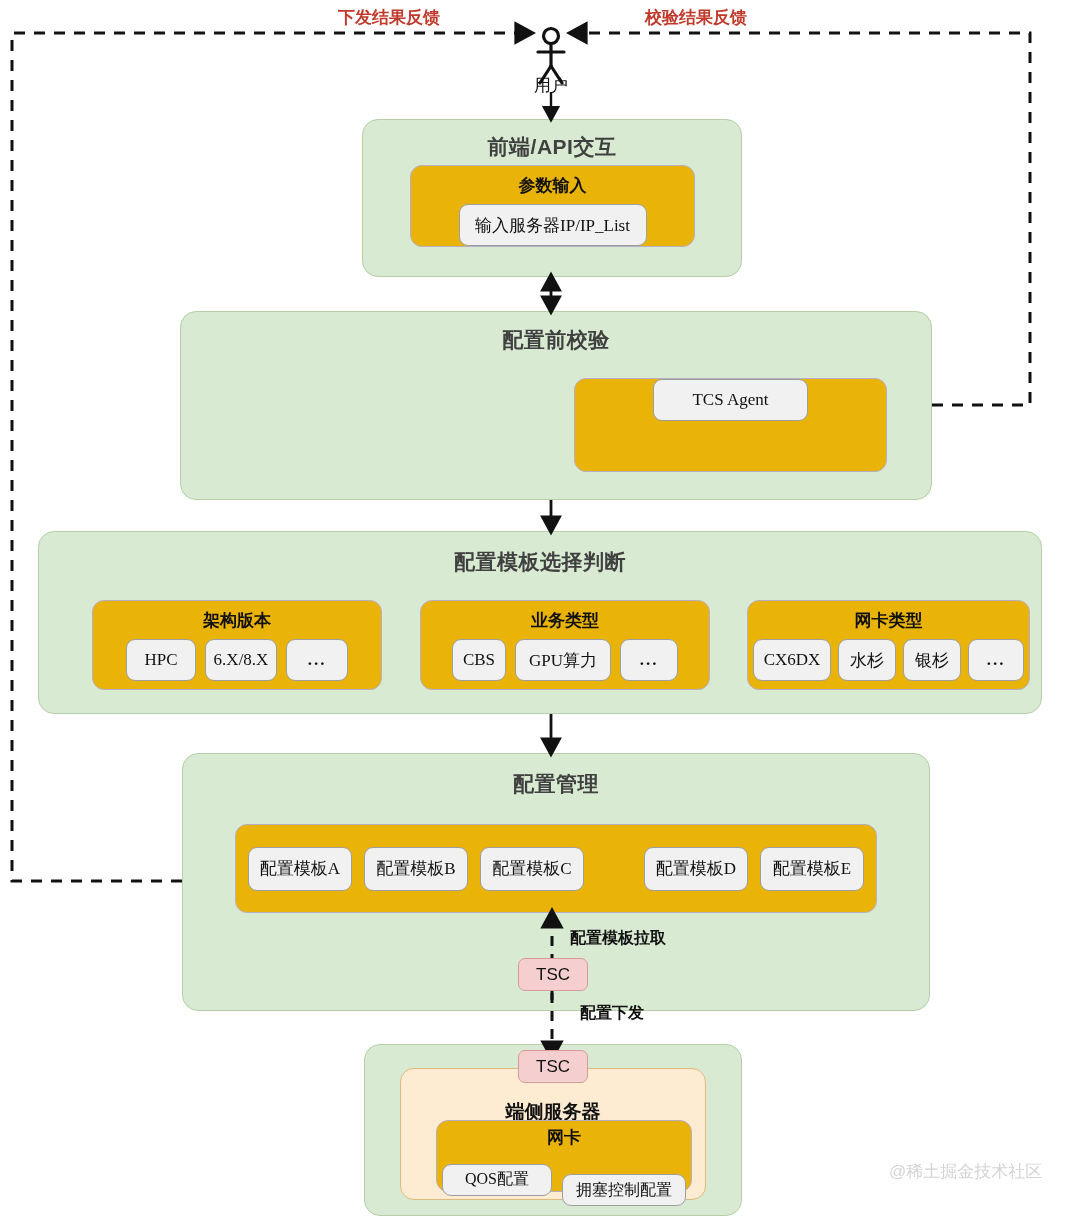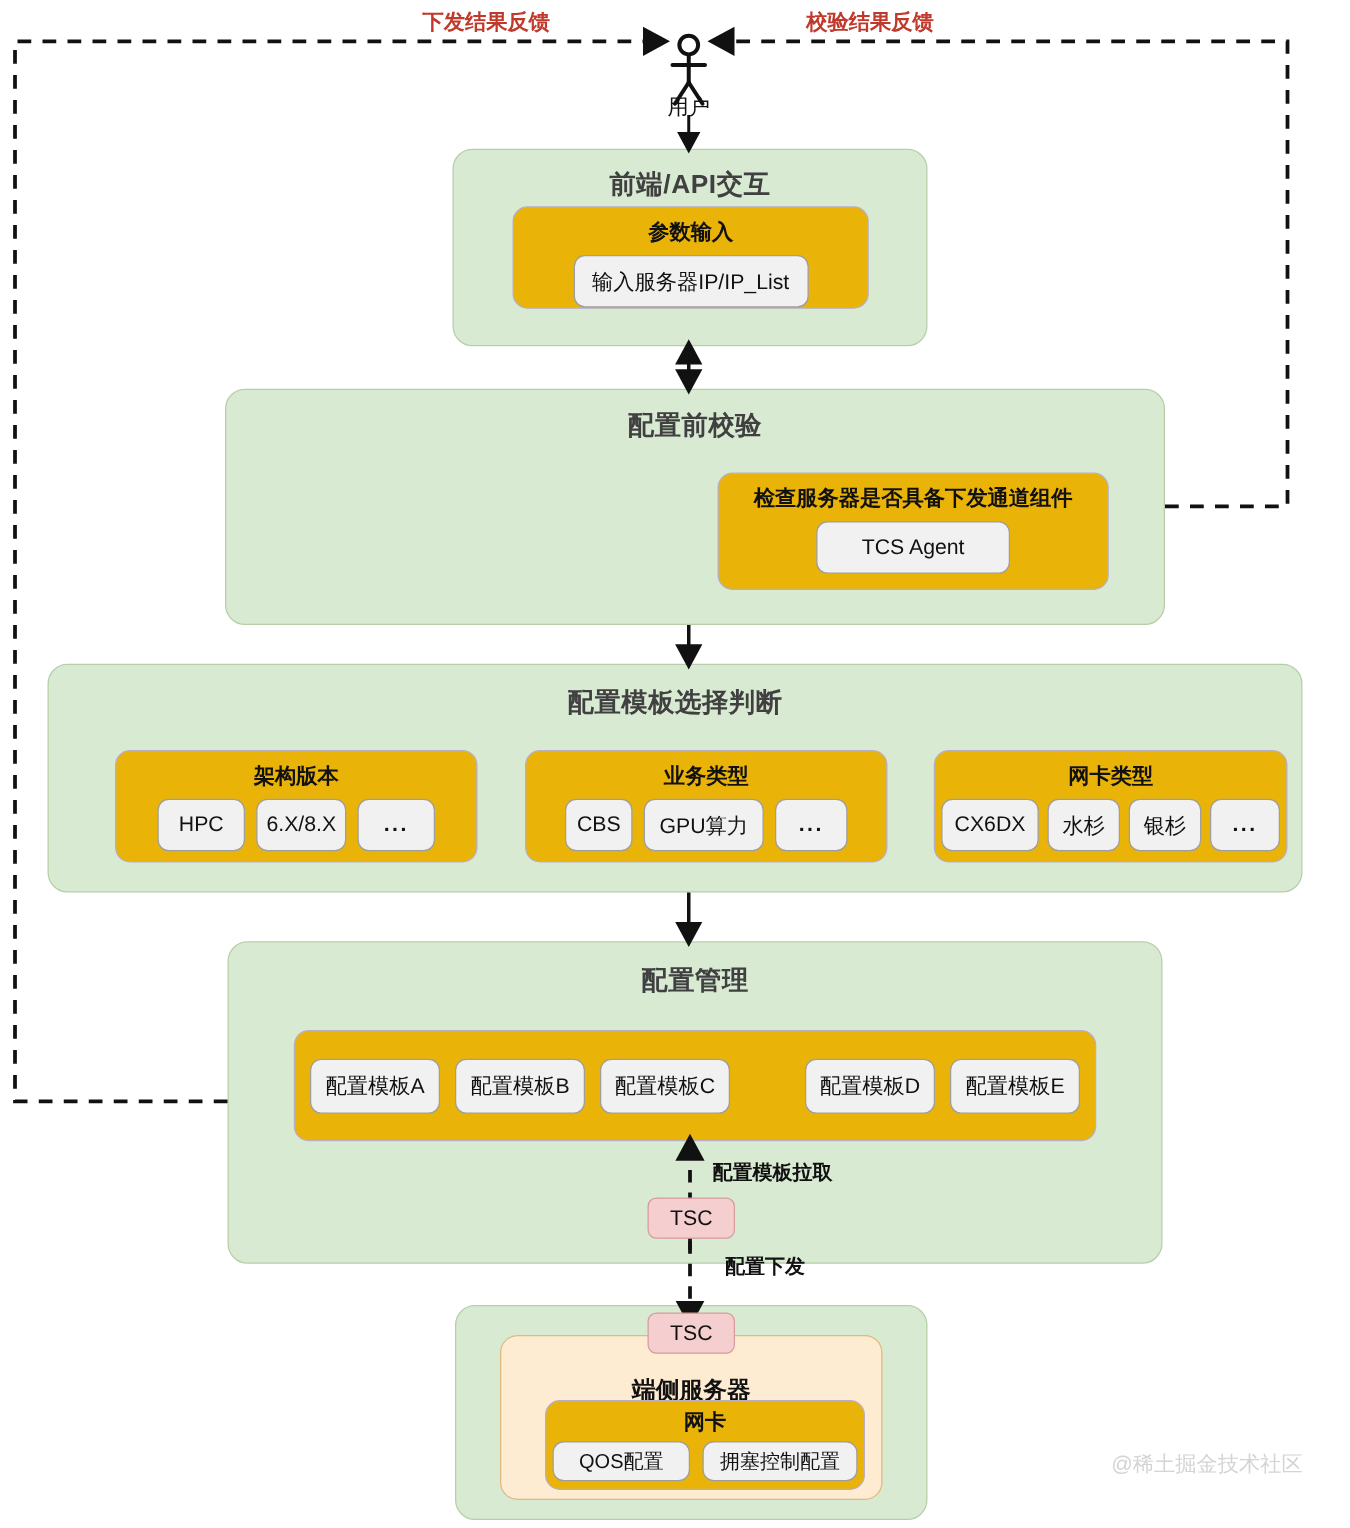--- a/index.html
+++ b/index.html
@@ -51,20 +51,21 @@
     margin-top: 8px;
     margin-bottom: 7px;
     white-space: nowrap;
   }
   .chips {
     display: flex;
     flex-direction: row;
     gap: 10px;
     align-items: center;
     justify-content: center;
+    font-family: Liberation Serif, serif;
   }
   .chip {
     background: #f1f1f1;
     border: 1.5px solid #9e9e9e;
     border-radius: 9px;
     font-size: 17px;
     color: #111111;
     display: flex;
     align-items: center;
     justify-content: center;
@@ -201,21 +202,20 @@
     <div class="group-title">参数输入</div>
     <div class="chips">
       <div class="chip" style="width:188px;">输入服务器IP/IP_List</div>
     </div>
   </div>
 
   <div class="stage" style="left:180px; top:311px; width:752px; height:189px;">
     <div class="stage-title" style="margin-top:14px;">配置前校验</div>
   </div>
   <div class="group" style="left:574px; top:378px; width:313px; height:94px;">
-    <div class="group-title">检查服务器是否具备下发通道组件</div>
     <div class="chips">
       <div class="chip" style="width:155px;">TCS Agent</div>
     </div>
   </div>
 
   <div class="stage" style="left:38px; top:531px; width:1004px; height:183px;">
     <div class="stage-title" style="margin-top:16px;">配置模板选择判断</div>
   </div>
   <div class="group" style="left:92px; top:600px; width:290px; height:90px;">
     <div class="group-title">架构版本</div>
@@ -262,21 +262,21 @@
   <div class="tsc-badge" style="left:518px; top:958px; width:70px; height:33px;">TSC</div>
 
   <div class="stage" style="left:364px; top:1044px; width:378px; height:172px;"></div>
   <div class="server-box" style="left:400px; top:1068px; width:306px; height:132px;">
     <div class="server-title" style="margin-top:30px;">端侧服务器</div>
   </div>
   <div class="group" style="left:436px; top:1120px; width:256px; height:72px;">
     <div class="group-title" style="margin-top:5px; margin-bottom:4px;">网卡</div>
     <div class="chips" style="gap:10px;">
       <div class="chip" style="width:110px; height:32px; font-size:16px;">QOS配置</div>
-      <div class="chip" style="width:124px; height:32px; font-size:16px;">拥塞控制配置</div>
+      <div class="chip" style="width:124px; height:32px; font-size:16px;margin-top:21px;">拥塞控制配置</div>
     </div>
   </div>
 
   <div class="tsc-badge" style="left:518px; top:1050px; width:70px; height:33px;">TSC</div>
 
   <div class="watermark" style="left:889px; top:1160px;">@稀土掘金技术社区</div>
 
 </div>
 
 </body></html>

